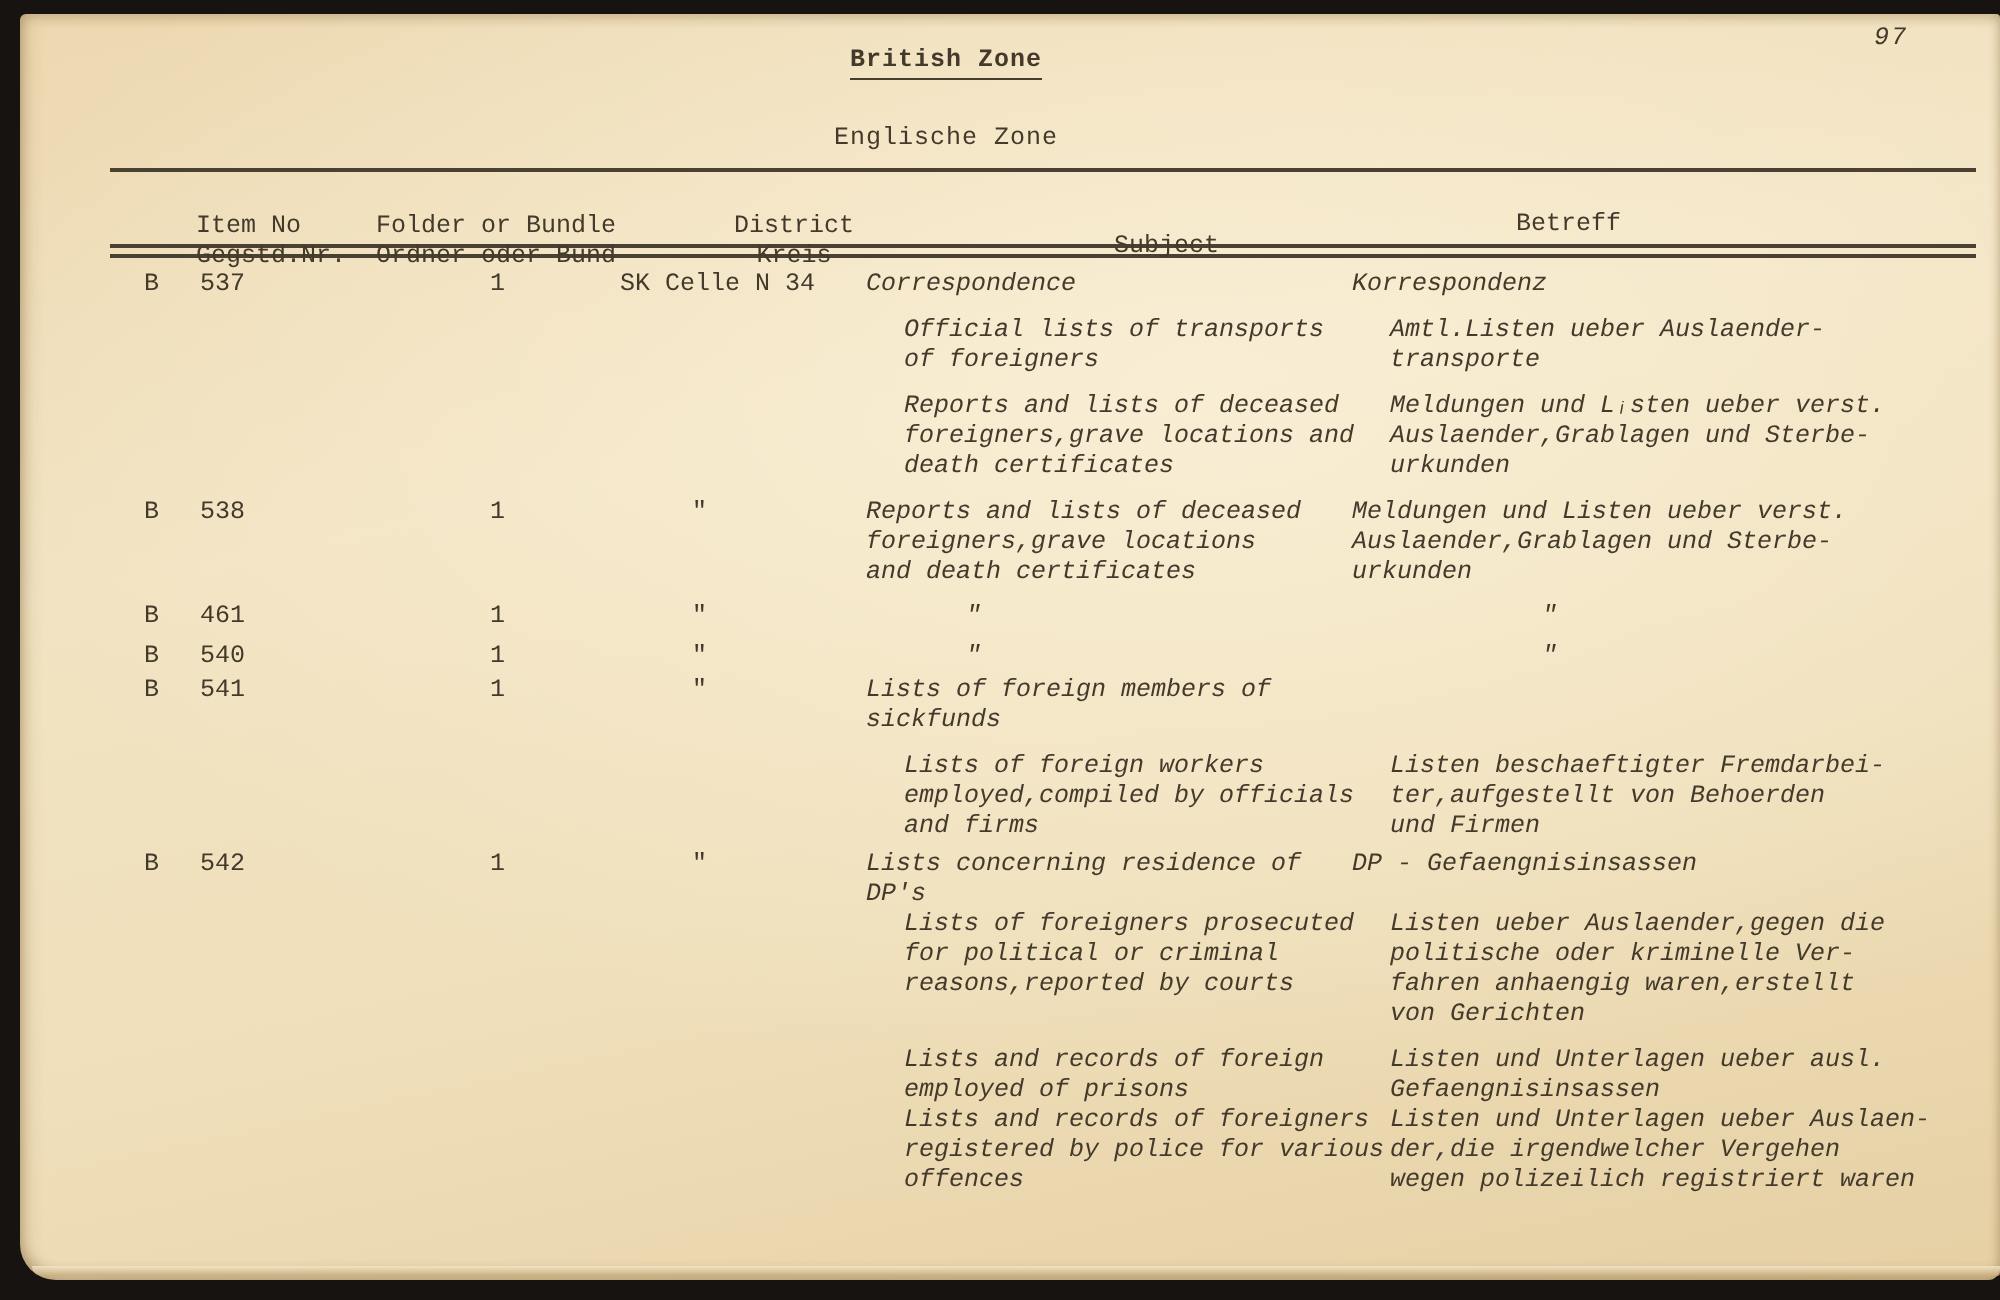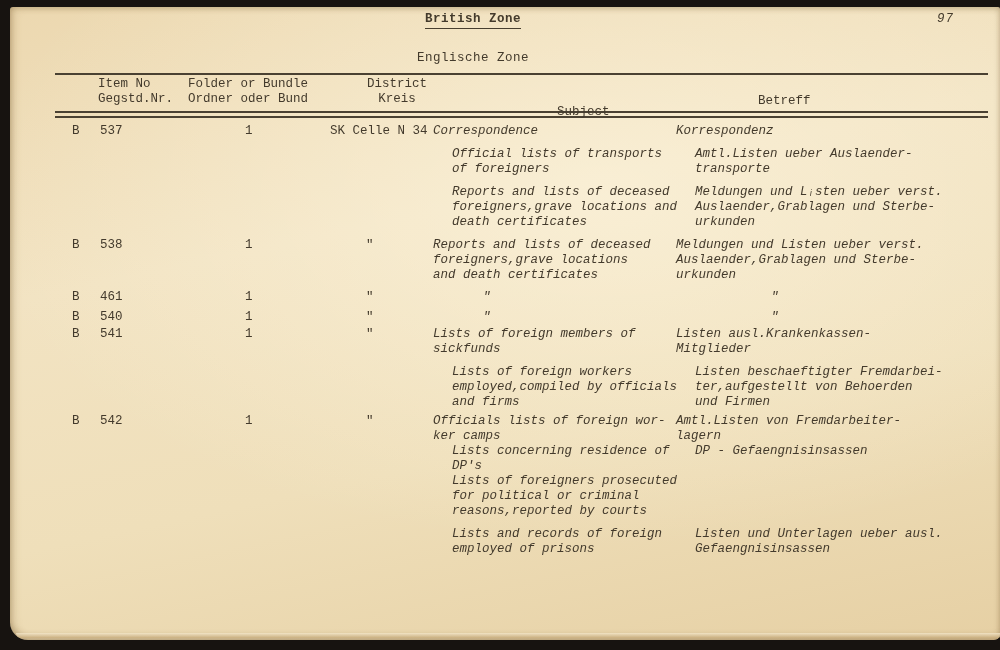--- a/index.html
+++ b/index.html
@@ -17,41 +17,41 @@
     box-shadow:inset 0 -4px 6px rgba(90,60,20,.25), inset 4px 0 8px rgba(120,90,40,.18), inset 0 3px 4px rgba(110,80,30,.15);
     color:#433a2c;
     font-size:12.5px;line-height:15px;
   }
   .paper::after{ 
     content:"";position:absolute;left:6px;right:0;bottom:2px;height:5px;
     background:linear-gradient(#f4e8cc,#c9ad7c);
     border-radius:0 0 4px 12px;opacity:.8;
   }
   .page-number{position:absolute;top:5px;right:46px;letter-spacing:1px;font-style:italic;}
-  .titles{width:926px;text-align:center;padding-top:5px;}
+  .titles{width:926px;text-align:center;padding-top:16px;}
   .title-en{display:inline-block;font-weight:bold;letter-spacing:.5px;
     border-bottom:1.5px solid #473e2f;padding-bottom:1px;}
   .title-de{margin-top:22px;letter-spacing:.5px;}
   .thead{position:relative;margin:7px 12px 0 45px;height:36px;
     border-top:2px solid #4a4132;}
-  .hdr{position:absolute;top:2px;white-space:pre;}
+  .hdr{position:absolute;top:20px;white-space:pre;}
   .hdr-item{left:43px;}
   .hdr-folder{left:133px;}
   .hdr-district{left:277px;width:130px;text-align:center;}
   .hdr-subject{left:502px;top:30px;}
   .hdr-betreff{left:703px;top:19px;}
   .dblrule{margin:0 12px 0 45px;height:3px;
     border-top:2px solid #4a4132;border-bottom:2px solid #4a4132;}
   .tbody{margin:6px 0 0 52px;}
   .row{display:grid;grid-template-columns:38px 145px 63px 125px 1fr;align-items:start;}
   .mt8{margin-top:8px;} .mt7{margin-top:7px;} .mt5{margin-top:5px;}
   .mt2{margin-top:2px;} .mt4{margin-top:4px;}
   .c{white-space:pre;}
   .letter{padding-left:10px;}
-  .district{padding-left:2px;margin-left:20px;}
+  .district{padding-left:2px;}
   .district.ditto{padding-left:38px;}
   .pair{display:grid;grid-template-columns:243px 1fr;align-items:start;font-style:italic;}
   .pair + .pair{margin-top:8px;margin-left:19px;}
   .pair.tight{margin-top:0;}
   .subj,.betr{white-space:pre;}
   .subj.ditto{padding-left:50px;}
   .betr.ditto{padding-left:95px;}
 </style>
 </head>
 <body>
@@ -151,59 +151,63 @@
 
     <div class="row mt2">
       <div class="c letter">B</div>
       <div class="c item">541</div>
       <div class="c folder">1</div>
       <div class="c district ditto">"</div>
       <div class="pairs">
         <div class="pair">
           <div class="subj">Lists of foreign members of
 sickfunds</div>
-          <div class="betr">Listen ausl.Krankenkassen-
-Mitglieder</div>
         </div>
         <div class="pair">
           <div class="subj">Lists of foreign workers
 employed,compiled by officials
 and firms</div>
           <div class="betr">Listen beschaeftigter Fremdarbei-
 ter,aufgestellt von Behoerden
 und Firmen</div>
         </div>
       </div>
     </div>
 
     <div class="row mt4">
       <div class="c letter">B</div>
       <div class="c item">542</div>
       <div class="c folder">1</div>
       <div class="c district ditto">"</div>
       <div class="pairs">
-        <div class="pair">
-          <div class="subj">Officials lists of foreign wor-
-ker camps</div>
-          <div class="betr">Amtl.Listen von Fremdarbeiter-
-lagern</div>
-        </div>
         <div class="pair tight">
           <div class="subj">Lists concerning residence of
 DP's</div>
           <div class="betr">DP - Gefaengnisinsassen</div>
         </div>
         <div class="pair tight">
           <div class="subj">Lists of foreigners prosecuted
 for political or criminal
 reasons,reported by courts</div>
+          <div class="betr">Listen ueber Auslaender,gegen die
+politische oder kriminelle Ver-
+fahren anhaengig waren,erstellt
+von Gerichten</div>
         </div>
         <div class="pair">
           <div class="subj">Lists and records of foreign
 employed of prisons</div>
           <div class="betr">Listen und Unterlagen ueber ausl.
 Gefaengnisinsassen</div>
         </div>
+        <div class="pair tight">
+          <div class="subj">Lists and records of foreigners
+registered by police for various
+offences</div>
+          <div class="betr">Listen und Unterlagen ueber Auslaen-
+der,die irgendwelcher Vergehen
+wegen polizeilich registriert waren</div>
+        </div>
       </div>
     </div>
 
   </div>
 </div>
 
 </body></html>

